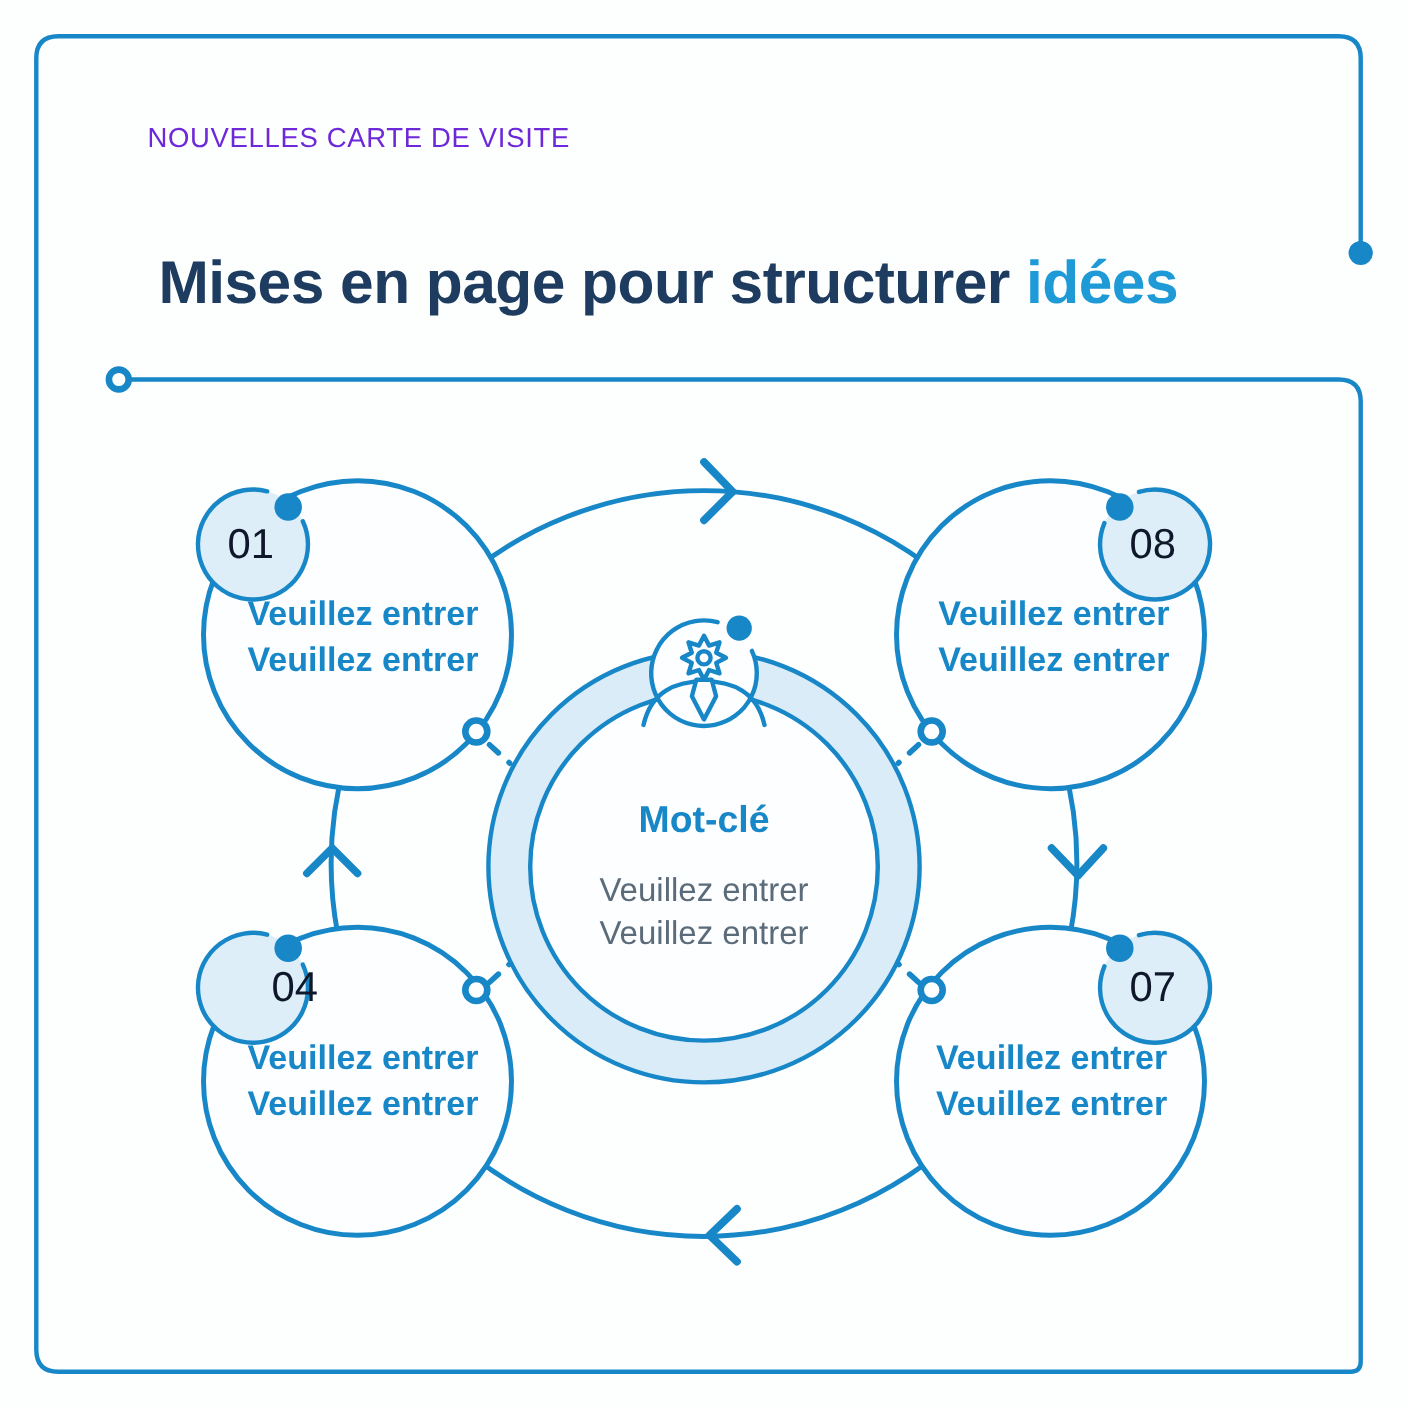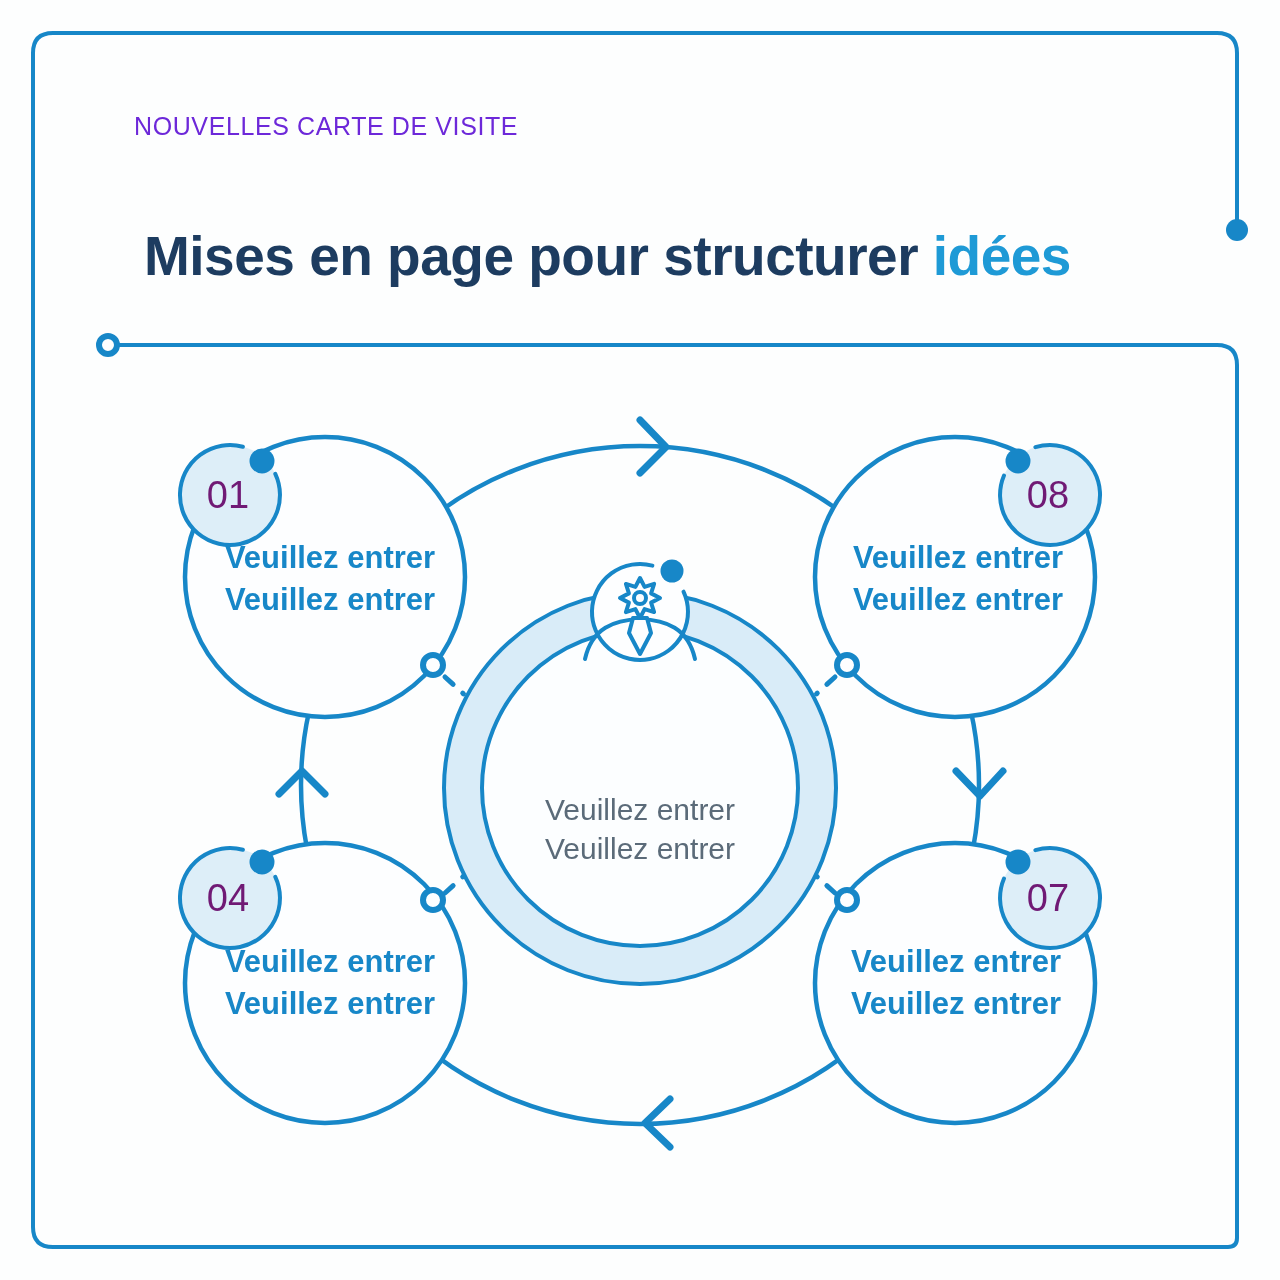--- a/index.html
+++ b/index.html
@@ -13,21 +13,21 @@
     font-size:25px;font-weight:500;letter-spacing:.6px;color:#6d28d9;
   }
   .title{
     position:absolute;left:132px;top:213px;margin:12px;
     font-size:55px;line-height:62px;font-weight:700;color:#1d3c60;
     letter-spacing:-.5px;white-space:nowrap;
   }
   .title .accent{color:#1e9ad6;}
   .num{
     position:absolute;width:96px;height:50px;line-height:50px;
-    text-align:center;font-size:38px;font-weight:500;color:#701a75;
+    text-align:center;font-size:38px;font-weight:500;color:#0f172a;
   }
   .item-text{
     position:absolute;width:300px;text-align:center;
     font-size:31px;line-height:42px;font-weight:700;color:#1787c8;
   }
   .center-title{
     position:absolute;left:490px;top:726px;width:300px;text-align:center;
     font-size:34px;font-weight:700;color:#1787c8;
   }
   .center-text{
@@ -117,37 +117,38 @@
       </g>
     </g>
   </svg>
 
   <div class="eyebrow">NOUVELLES CARTE DE VISITE</div>
   <h1 class="title"><span>Mises en page pour structurer</span> <span class="accent">idées</span></h1>
 
   <div class="num" style="left:180px;top:470px;">01</div>
   <div class="num" style="left:1000px;top:470px;">08</div>
   <div class="num" style="left:1000px;top:873px;">07</div>
-  <div class="num" style="left:180px;top:873px;">04</div>
+  <div class="num" style="left:180px;top:873px;padding-left:40px;">04</div>
 
   <div class="item-text" style="left:180px;top:537px;">
     <div>Veuillez entrer</div>
     <div>Veuillez entrer</div>
   </div>
   <div class="item-text" style="left:808px;top:537px;">
     <div>Veuillez entrer</div>
     <div>Veuillez entrer</div>
   </div>
   <div class="item-text" style="left:806px;top:941px;">
     <div>Veuillez entrer</div>
     <div>Veuillez entrer</div>
   </div>
   <div class="item-text" style="left:180px;top:941px;">
     <div>Veuillez entrer</div>
     <div>Veuillez entrer</div>
   </div>
 
+  <div class="center-title">Mot-clé</div>
   <div class="center-text">
     <div>Veuillez entrer</div>
     <div>Veuillez entrer</div>
   </div>
 
 </div>
 
 </body></html>

